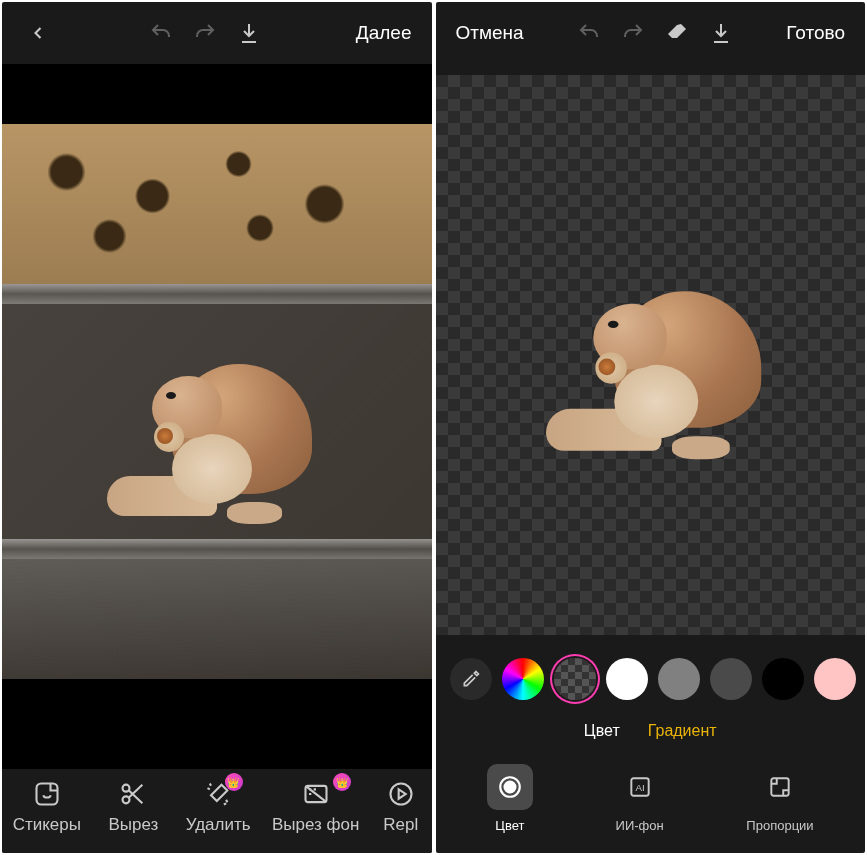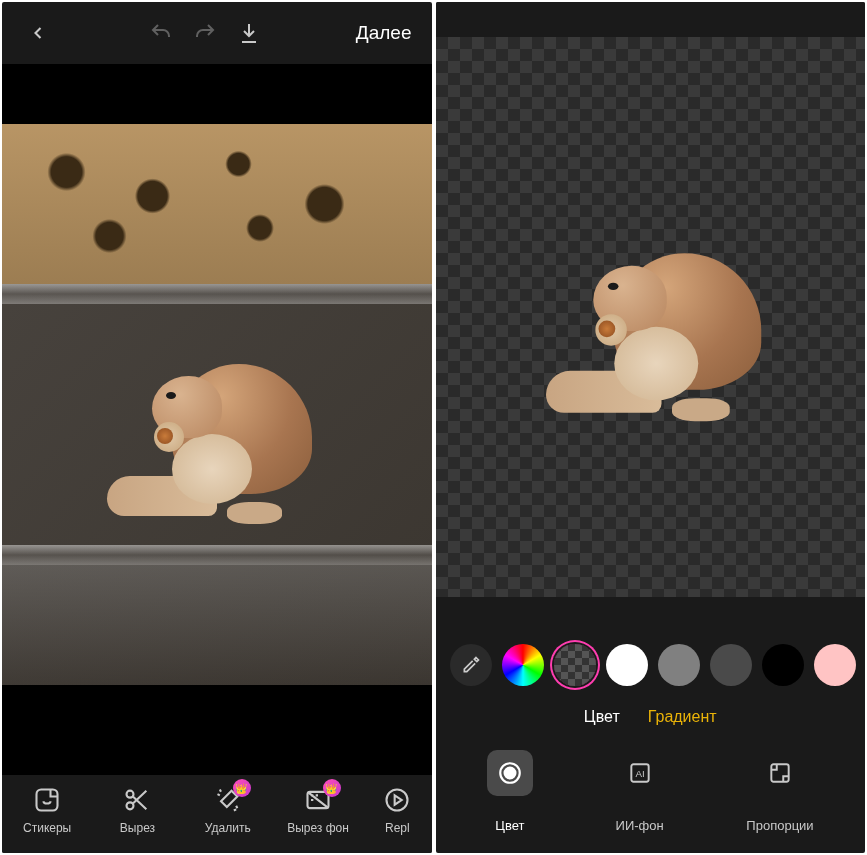--- a/index.html
+++ b/index.html
@@ -33,32 +33,32 @@
 .h-belly{position:absolute;left:70px;top:80px;width:80px;height:70px;background:radial-gradient(ellipse,#e8d5bc,#d0b490);border-radius:50%}
 .h-leg{position:absolute;left:5px;bottom:8px;width:110px;height:40px;background:linear-gradient(90deg,#c8a582,#d9bc9a);border-radius:40px 20px 15px 30px}
 .h-foot{position:absolute;right:30px;bottom:0;width:55px;height:22px;background:#c9a987;border-radius:40%}
 .checker{position:absolute;inset:0;background:
  repeating-conic-gradient(#3a3a3a 0 25%,#2a2a2a 0 50%) 0 0/24px 24px}
 .canvas2{flex:1;position:relative;background:#1a1a1a;display:flex;align-items:center;justify-content:center}
 .cutarea{position:relative;width:100%;height:560px}
 .toolbar{background:#1a1a1a;padding:10px 0 18px;display:flex;justify-content:space-around;align-items:flex-end}
 .tool{display:flex;flex-direction:column;align-items:center;gap:6px;color:#c9c9c9;cursor:pointer;position:relative;min-width:62px}
 .tool .ic{width:30px;height:30px;display:flex;align-items:center;justify-content:center}
-.tool .lbl{font-size:12px}
+.tool .lbl{font-size:17px}
 .badge{position:absolute;top:-6px;right:8px;width:18px;height:18px;background:linear-gradient(135deg,#ff4db8,#c837cf);border-radius:50%;display:flex;align-items:center;justify-content:center;font-size:10px}
 .colorrow{display:flex;gap:10px;padding:12px 14px;align-items:center;overflow:hidden}
 .swatch{width:42px;height:42px;border-radius:50%;flex:none;cursor:pointer}
 .swatch.sel{box-shadow:0 0 0 2px #1a1a1a,0 0 0 4px #ff3db0}
 .picker{background:conic-gradient(red,yellow,lime,cyan,blue,magenta,red)}
 .trans{background:repeating-conic-gradient(#555 0 25%,#333 0 50%) 0 0/14px 14px}
 .tabs{display:flex;justify-content:center;gap:28px;padding:10px 0;font-size:16px}
 .tabs span{color:#eab308;cursor:pointer}
 .tabs span.act{color:#fff}
 .toolbar2{display:flex;justify-content:space-around;padding:14px 10px 20px}
-.tool2{display:flex;flex-direction:column;align-items:center;gap:22px;color:#c9c9c9;cursor:pointer}
+.tool2{display:flex;flex-direction:column;align-items:center;gap:8px;color:#c9c9c9;cursor:pointer}
 .tool2.act .ic2{background:#4a4a4a;border-radius:10px}
 .tool2.act{color:#fff}
 .ic2{width:46px;height:46px;display:flex;align-items:center;justify-content:center}
 .tool2 .lbl{font-size:13px}
 svg{display:block}
 </style>
 </head>
 <body>
 
 <div class="screen">
@@ -152,20 +152,46 @@
             <circle cx="12" cy="12" r="9"></circle>
             <path d="M10 8l6 4-6 4V8z"></path>
           </svg>
         </div>
       <div class="lbl">Repl</div>
     </div>
   </div>
 </div>
 
 <div class="screen">
+  <div class="topbar">
+    <div class="txtbtn">Отмена</div>
+    <div class="sp"></div>
+    <div class="ibtn dis">
+      <svg width="24" height="24" viewBox="0 0 24 24" fill="none" stroke="currentColor" stroke-width="2">
+          <path d="M9 14L4 9l5-5M4 9h10a6 6 0 016 6v1"></path>
+        </svg>
+    </div>
+    <div class="ibtn dis">
+      <svg width="24" height="24" viewBox="0 0 24 24" fill="none" stroke="currentColor" stroke-width="2">
+          <path d="M15 14l5-5-5-5M20 9H10a6 6 0 00-6 6v1"></path>
+        </svg>
+    </div>
+    <div class="ibtn">
+      <svg width="24" height="24" viewBox="0 0 24 24" fill="currentColor">
+          <path d="M16 3l5 5-9 9H7l-4-4 9-9 4-1z"></path>
+        </svg>
+    </div>
+    <div class="ibtn">
+      <svg width="24" height="24" viewBox="0 0 24 24" fill="none" stroke="currentColor" stroke-width="2">
+          <path d="M12 3v12m-5-5l5 5 5-5M5 21h14"></path>
+        </svg>
+    </div>
+    <div class="sp"></div>
+    <div class="txtbtn">Готово</div>
+  </div>
 
   <div class="canvas2">
     <div class="cutarea">
       <div class="checker"></div>
       <div class="hamster" style="left:110px;top:210px;transform:scale(1.05)">
         <div class="h-leg"></div>
           <div class="h-foot"></div>
           <div class="h-body"></div>
           <div class="h-belly"></div>
           <div class="h-head"></div>

